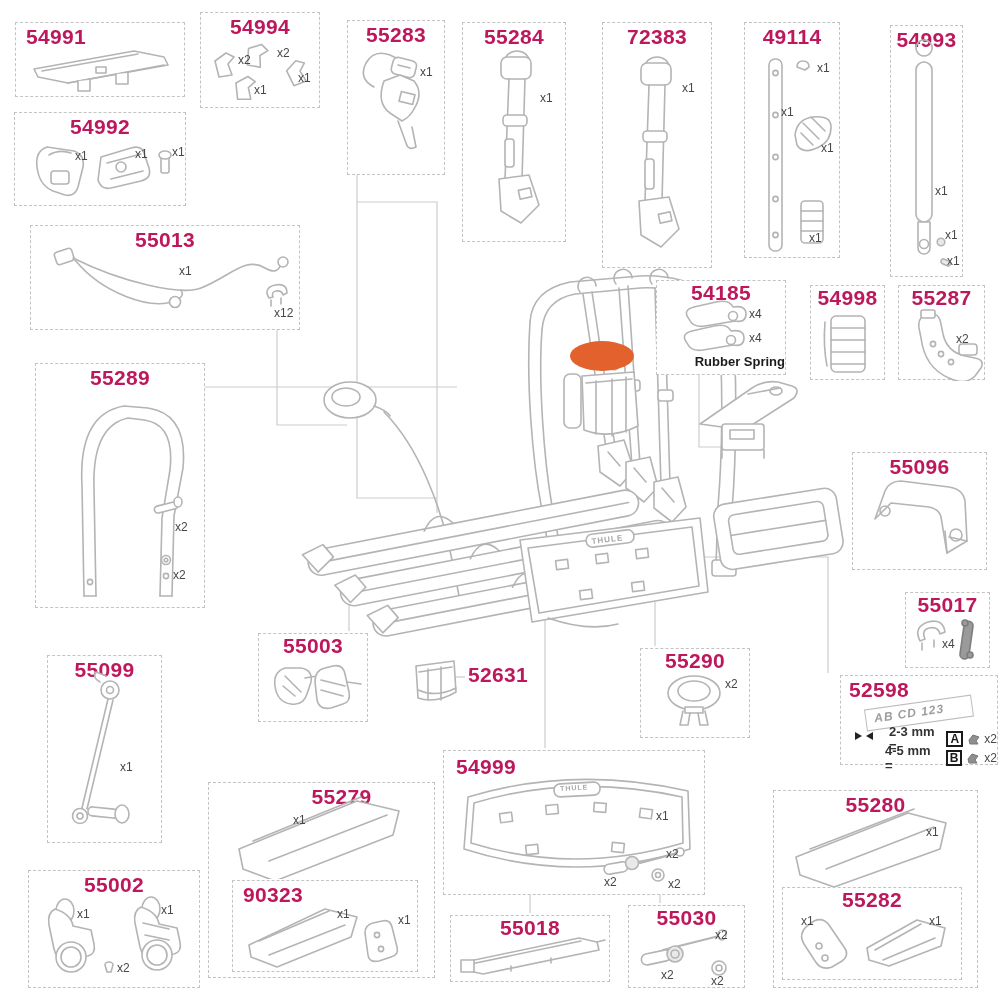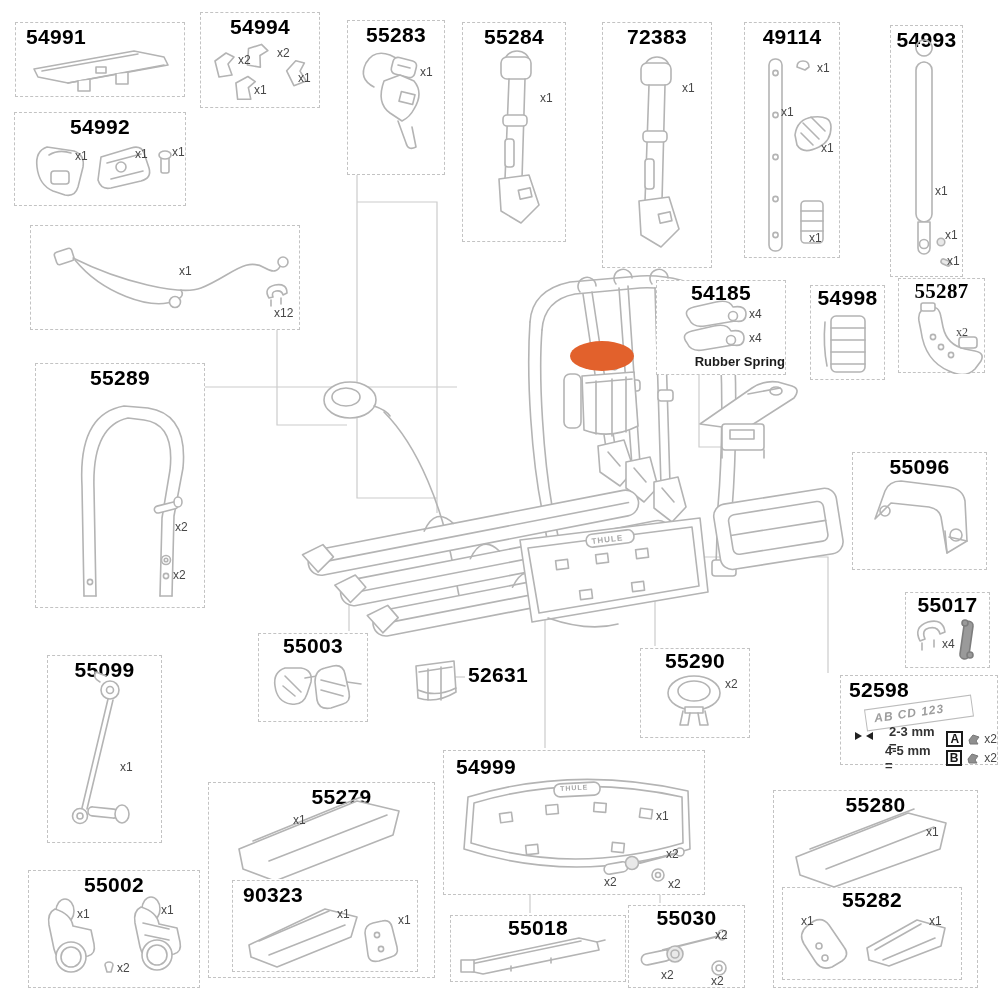--- a/index.html
+++ b/index.html
@@ -1,20 +1,20 @@
 <!DOCTYPE html>
 <html><head>
 <meta charset="utf-8">
 <style>
   html,body{margin:0;padding:0;background:#fff;}
   #canvas{position:relative;width:1000px;height:1000px;background:#fff;overflow:hidden;
           font-family:"Liberation Sans",sans-serif;}
   .pbox{position:absolute;border:1.5px dashed #c3c3c3;background:#fff;box-sizing:border-box;}
   .inbox{position:absolute;border:1.5px dashed #c3c3c3;box-sizing:border-box;background:transparent;}
-  .plabel{position:absolute;font-weight:700;font-size:21px;color:#000000;letter-spacing:.3px;white-space:nowrap;}
+  .plabel{position:absolute;font-weight:700;font-size:21px;color:#be185d;letter-spacing:.3px;white-space:nowrap;}
   .plabel.ctr{left:0;right:0;text-align:center;}
   .qty{position:absolute;font-size:12px;color:#474747;white-space:nowrap;}
   .note{position:absolute;font-weight:700;font-size:13px;color:#1c1c1c;white-space:nowrap;}
   .sk{position:absolute;}
   .sk .ln{stroke:#b4b4b4;fill:none;stroke-width:1.6;stroke-linecap:round;stroke-linejoin:round;}
   .sk .fw{fill:#fff;}
   .sk .fg{fill:#e9e9e9;}
   .sk .dk{fill:#9a9a9a;stroke:#7d7d7d;}
   .badge{position:absolute;background:#e2612c;border-radius:50%;display:flex;align-items:center;justify-content:center;
          font-weight:700;font-size:20px;color:#101010;}
@@ -257,20 +257,21 @@
         <rect x="146" y="44" width="8" height="16" rx="2" class="fw"></rect>
         <ellipse cx="150" cy="42" rx="6" ry="4" class="fw"></ellipse>
       </g>
     </svg>
     <span class="qty" style="left:60px;top:36px;">x1</span>
     <span class="qty" style="left:120px;top:34px;">x1</span>
     <span class="qty" style="left:157px;top:32px;">x1</span>
   </div>
 
   <div class="pbox" style="left:30px;top:225px;width:270px;height:105px;">
+    <span class="plabel ctr" style="top:2px;">55013</span>
     <svg class="sk" style="left:0;top:0;" width="270" height="105">
       <g class="ln">
         <rect x="24" y="24" width="18" height="13" rx="3" class="fw" transform="rotate(-18 33 30)"></rect>
         <path d="M42,32 C90,56 150,70 170,62 C200,50 214,30 234,42 C244,48 248,44 250,38"></path>
         <path d="M44,34 C70,66 120,86 146,74 q8,-4 4,-10"></path>
         <circle cx="252" cy="36" r="5" class="fw"></circle>
           <circle cx="144" cy="76" r="5.5" class="fw"></circle>
         <path class="fw" d="M238,72 q-6,-10 6,-13 q12,-2 12,8 l-4,2 q-1,-5 -7,-4 q-5,1 -3,6 z"></path>
         <path d="M240,74 v6 M250,72 v6"></path>
       </g>
@@ -329,21 +330,21 @@
     <span class="plabel ctr" style="top:0px;">54998</span>
     <svg class="sk" style="left:0;top:0;" width="75" height="95">
       <g class="ln">
         <rect x="20" y="30" width="34" height="56" rx="5" class="fw"></rect>
         <path d="M20,42 h34 M20,54 h34 M20,66 h34 M20,78 h34"></path>
         <path d="M14,36 q-2,24 2,44"></path>
       </g>
     </svg>
   </div>
 
-  <div class="pbox" style="left:898px;top:278px;width:87px;height:95px;font-family:Liberation Serif, serif;">
+  <div class="pbox" style="left:898px;top:285px;width:87px;height:95px;">
     <span class="plabel ctr" style="top:0px;">55287</span>
     <svg class="sk" style="left:0;top:0;" width="87" height="95">
       <g class="ln">
         <path class="fw" d="M30,28 q-12,2 -10,14 l2,10 q4,30 28,40 q16,8 26,-2 l6,-8 q4,-8 -6,-10 l-10,-2 q-18,-4 -22,-22 l-2,-10 q-2,-12 -12,-10 z"></path>
         <rect x="22" y="24" width="14" height="8" rx="2" class="fw"></rect>
         <rect x="60" y="58" width="18" height="11" rx="3" class="fw"></rect>
         <circle cx="34" cy="58" r="2.6"></circle>
           <circle cx="42" cy="68" r="2.6"></circle>
           <circle cx="52" cy="76" r="2.6"></circle>
       </g>
@@ -532,21 +533,21 @@
             <circle cx="32" cy="58" r="10"></circle>
         </g>
         <path class="fw" d="M76,94 a4,3 0 1 1 8,0 l-2,7 h-4 z"></path>
       </g>
     </svg>
     <span class="qty" style="left:48px;top:36px;">x1</span>
     <span class="qty" style="left:132px;top:32px;">x1</span>
     <span class="qty" style="left:88px;top:90px;">x2</span>
   </div>
 
-  <div class="pbox" style="left:450px;top:915px;width:176px;height:67px;">
+  <div class="pbox" style="left:450px;top:915px;width:160px;height:67px;">
     <span class="plabel ctr" style="top:0px;">55018</span>
     <svg class="sk" style="left:0;top:0;" width="160" height="67">
       <g class="ln">
         <path class="fw" d="M14,46 L128,22 L146,26 L148,34 L32,58 L14,54 Z"></path>
         <path d="M20,48 L130,25"></path>
         <rect x="10" y="44" width="13" height="12" class="fw"></rect>
         <path d="M146,26 l8,-2 M60,50 v5 M100,42 v5"></path>
       </g>
     </svg>
   </div>

